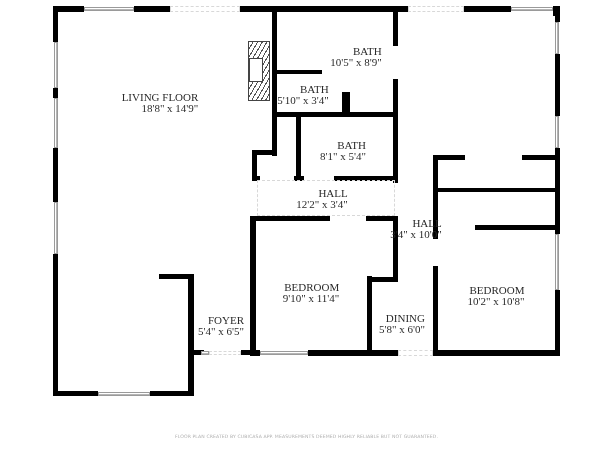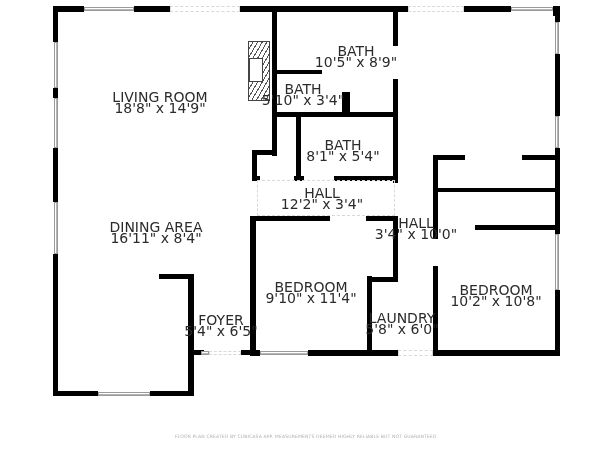--- a/index.html
+++ b/index.html
@@ -2,21 +2,21 @@
 <html><head>
 <meta charset="utf-8">
 <style>
   html, body { margin:0; padding:0; background:#ffffff; }
   body { width:613px; height:450px; position:relative; overflow:hidden; font-family:"DejaVu Sans", "Liberation Sans", sans-serif; }
   .plan { position:absolute; left:0; top:0; width:613px; height:450px; }
   .w { position:absolute; background:#000; }
   .win { position:absolute; background:#fff; border:1px solid #9a9a9a; box-sizing:border-box; }
   .win.h::after { content:""; position:absolute; left:0; right:0; top:50%; border-top:1px solid #b5b5b5; }
   .win.v::after { content:""; position:absolute; top:0; bottom:0; left:50%; border-left:1px solid #b5b5b5; }
-  .label { position:absolute; text-align:center; color:#2b2b2b; font-size:14px; line-height:11px; transform:translateX(-50%); white-space:nowrap; }
+  .label { position:absolute; text-align:right; color:#2b2b2b; font-size:11px; line-height:11px; transform:translateX(-50%); white-space:nowrap;font-family:Liberation Serif, serif; }
   .label .dim { display:block; }
   .fp { position:absolute; border:1px solid #444; box-sizing:border-box;
         background: repeating-linear-gradient(120deg, #fff 0 3px, #555 3px 4px); }
   .fp-inner { position:absolute; background:#fff; border:1px solid #444; box-sizing:border-box; }
   .footer { position:absolute; left:0; width:613px; top:434px; text-align:center; font-size:4.6px; color:#b0b0b0; letter-spacing:0.1px; }
   .door { position:absolute; border:1px dashed #d8d8d8; box-sizing:border-box; }
 </style>
 </head>
 <body>
 
@@ -105,21 +105,21 @@
 
   <div class="w" style="left:367px;top:350px;width:31px;height:6px;"></div>
 
   <div class="door" style="left:170px;top:6px;width:70px;height:6px;"></div>
   <div class="door" style="left:408px;top:6px;width:56px;height:6px;"></div>
   <div class="door" style="left:257px;top:180px;width:138px;height:36px;"></div>
   <div class="door" style="left:209px;top:351px;width:32px;height:4px;"></div>
   <div class="door" style="left:398px;top:350px;width:35px;height:6px;"></div>
 
   <div class="label" style="left:160px;top:92px;">
-    <span>LIVING ROOM</span>
+    <span>LIVING FLOOR</span>
     <span class="dim">18'8" x 14'9"</span>
   </div>
   <div class="label" style="left:356px;top:46px;">
     <span>BATH</span>
     <span class="dim">10'5" x 8'9"</span>
   </div>
   <div class="label" style="left:303px;top:84px;">
     <span>BATH</span>
     <span class="dim">5'10" x 3'4"</span>
   </div>
@@ -128,35 +128,31 @@
     <span class="dim">8'1" x 5'4"</span>
   </div>
   <div class="label" style="left:322px;top:188px;">
     <span>HALL</span>
     <span class="dim">12'2" x 3'4"</span>
   </div>
   <div class="label" style="left:416px;top:218px;">
     <span>HALL</span>
     <span class="dim">3'4" x 10'0"</span>
   </div>
-  <div class="label" style="left:156px;top:222px;">
-    <span>DINING AREA</span>
-    <span class="dim">16'11" x 8'4"</span>
-  </div>
   <div class="label" style="left:311px;top:282px;">
     <span>BEDROOM</span>
     <span class="dim">9'10" x 11'4"</span>
   </div>
   <div class="label" style="left:496px;top:285px;">
     <span>BEDROOM</span>
     <span class="dim">10'2" x 10'8"</span>
   </div>
   <div class="label" style="left:221px;top:315px;">
     <span>FOYER</span>
     <span class="dim">5'4" x 6'5"</span>
   </div>
   <div class="label" style="left:402px;top:313px;">
-    <span>LAUNDRY</span>
+    <span>DINING</span>
     <span class="dim">5'8" x 6'0"</span>
   </div>
 
   <div class="footer">FLOOR PLAN CREATED BY CUBICASA APP. MEASUREMENTS DEEMED HIGHLY RELIABLE BUT NOT GUARANTEED.</div>
 </div>
 
 </body></html>

